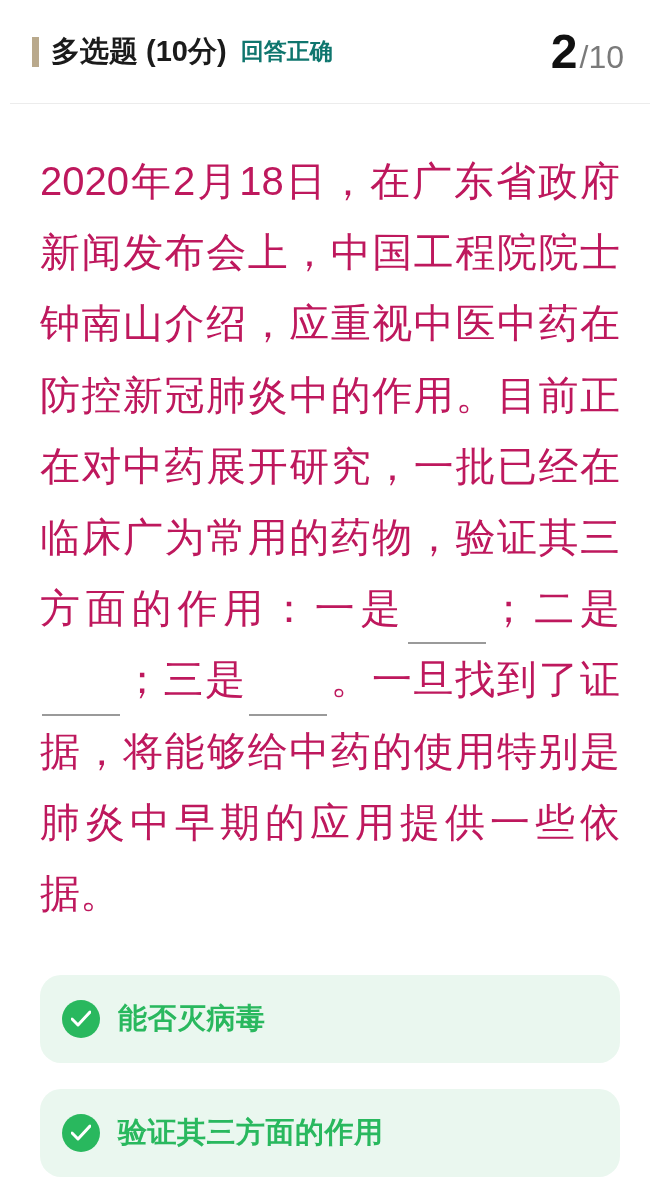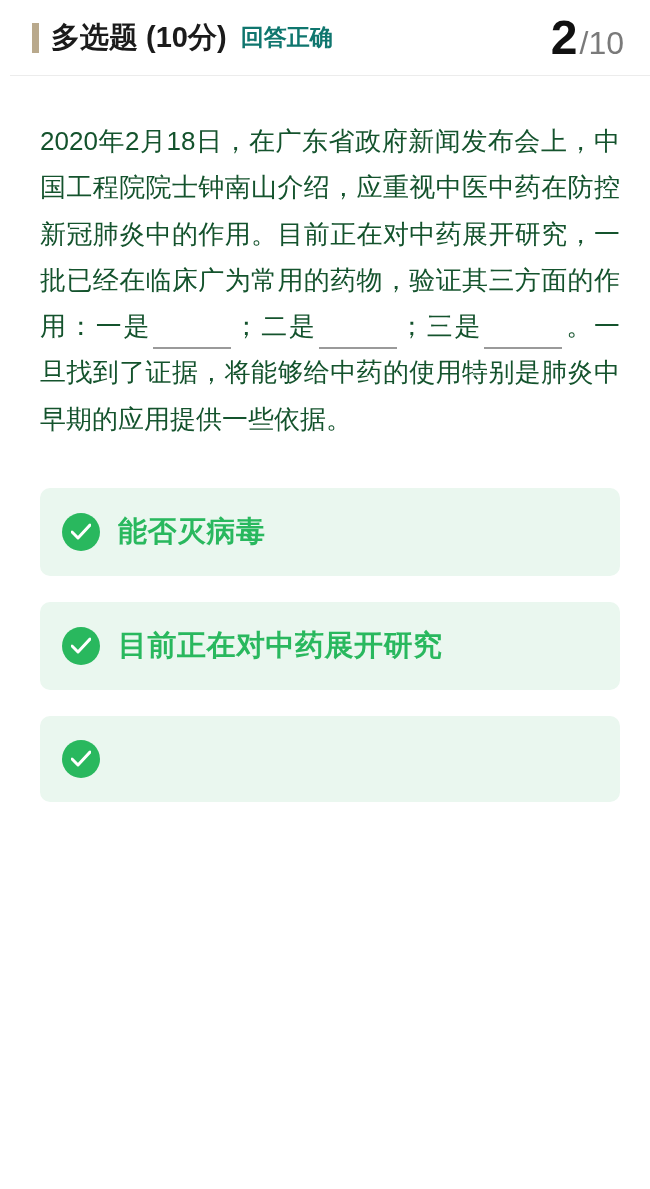--- a/index.html
+++ b/index.html
@@ -20,21 +20,21 @@
     height: 1189px;
     box-sizing: border-box;
     border-left: 10px solid #ffffff;
     background: #ffffff;
     position: relative;
   }
   
   .header {
     display: flex;
     align-items: center;
-    height: 76px;
+    height: 104px;
     padding: 0 26px 0 22px;
     box-sizing: border-box;
     border-bottom: 1px solid #ececec;
   }
   .accent-bar {
     width: 7px;
     height: 30px;
     background: #b9a98c;
     margin-right: 12px;
     flex: 0 0 auto;
@@ -66,41 +66,41 @@
     line-height: 1;
   }
   .score-total {
     font-size: 32px;
     color: #7a7a7a;
     margin-left: 2px;
   }
   
   .question {
     padding: 42px 30px 0 30px;
-    font-size: 26px;
+    font-size: 40px;
     line-height: 1.78;
-    color: #14532d;
+    color: #be185d;
     text-align: justify;
   }
   .blank {
     display: inline-block;
     width: 78px;
     border-bottom: 2px solid #9a9a9a;
     height: 28px;
     vertical-align: bottom;
     margin: 0 2px;
   }
   
   .options {
     margin-top: 46px;
     padding: 0 30px;
   }
   .option {
     background: #eaf7ef;
-    border-radius: 10px;
+    border-radius: 21px;
     display: flex;
     align-items: center;
     padding: 24px 22px;
     margin-bottom: 26px;
     box-sizing: border-box;
   }
   .check {
     width: 38px;
     height: 38px;
     border-radius: 50%;
@@ -150,21 +150,21 @@
       </span>
       <span class="option-label">能否灭病毒</span>
     </div>
 
     <div class="option">
       <span class="check">
         <svg width="20" height="18" viewBox="0 0 20 18">
           <polyline points="1,9 7,15 19,2" fill="none" stroke="#ffffff" stroke-width="3" stroke-linecap="round" stroke-linejoin="round"></polyline>
         </svg>
       </span>
-      <span class="option-label">目前正在对中药展开研究</span>
+      <span class="option-label">验证其三方面的作用</span>
     </div>
 
     <div class="option">
       <span class="check">
         <svg width="20" height="18" viewBox="0 0 20 18">
           <polyline points="1,9 7,15 19,2" fill="none" stroke="#ffffff" stroke-width="3" stroke-linecap="round" stroke-linejoin="round"></polyline>
         </svg>
       </span>
     </div>
 

